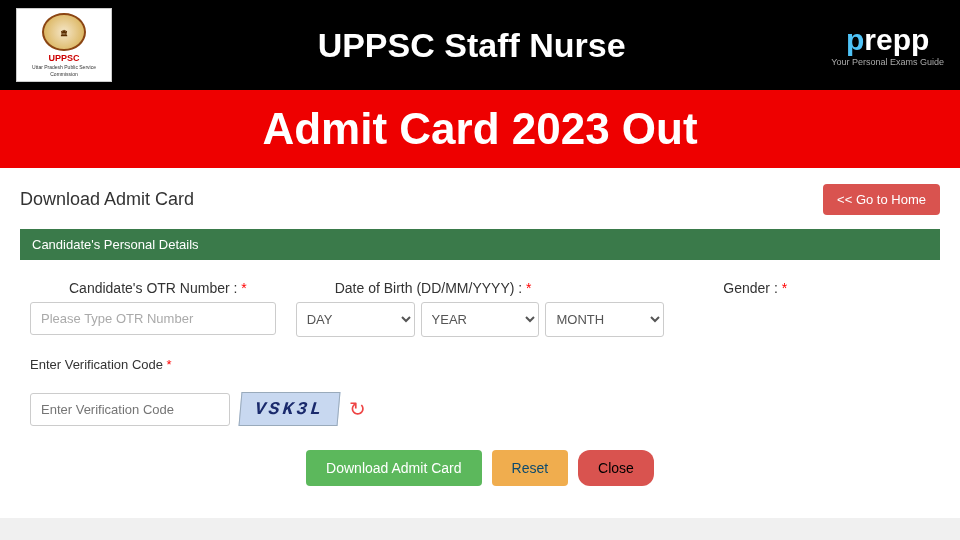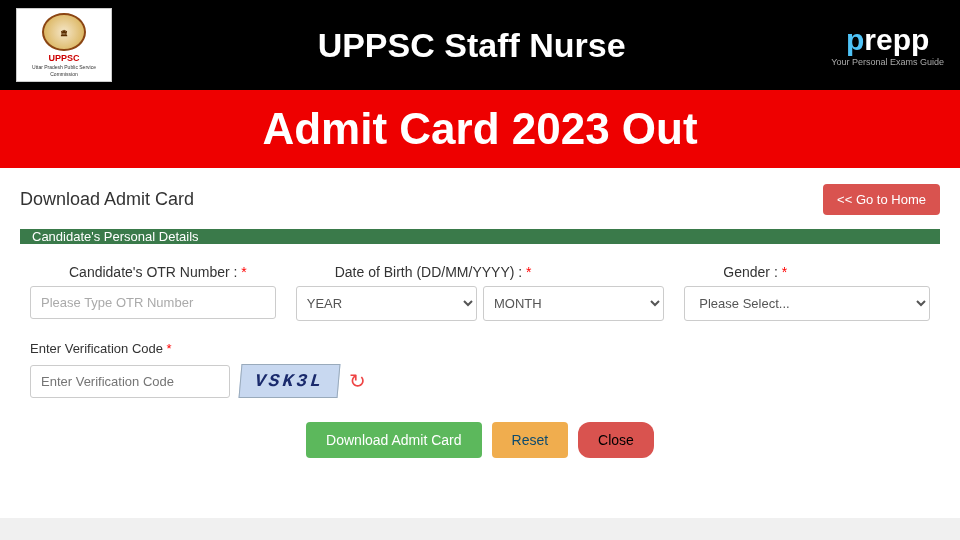--- a/index.html
+++ b/index.html
@@ -109,21 +109,21 @@
       padding: 8px 14px;
       font-size: 13px;
       border-radius: 4px;
       cursor: pointer;
     }
 
     
     .section-header {
       background: #3a7a4a;
       color: #fff;
-      padding: 0 12px;
+      padding: 8px 12px;
       font-size: 13px;
       margin-bottom: 20px;
     }
 
     
     .form-row {
       display: flex;
       gap: 20px;
       margin-bottom: 20px;
       padding: 0 10px;
@@ -187,21 +187,21 @@
     
     .verification-row {
       display: flex;
       flex-direction: column;
       padding: 0 10px;
       margin-bottom: 24px;
     }
     .verification-label {
       font-size: 13px;
       color: #333;
-      margin-bottom: 8px;
+      margin-bottom: 20px;
     }
     .verification-input-row {
       display: flex;
       align-items: center;
       gap: 10px;
     }
     .verification-input {
       width: 200px;
       padding: 8px 10px;
       border: 1px solid #ccc;
@@ -312,39 +312,36 @@
       <input type="text" class="form-input" placeholder="Please Type OTR Number" style="">
     </div>
 
     <div class="dob-group">
       <label class="form-label">
         <span>Date of Birth (DD/MM/YYYY) :</span>
         <span class="required">*</span>
       </label>
       <div class="dob-selects">
         <select>
+          <option>DAY</option>
+        </select>
+        <select>
           <option>YEAR</option>
         </select>
         <select>
           <option>MONTH</option>
         </select>
       </div>
     </div>
 
     <div class="form-group gender-group">
       <label class="form-label">
         <span>Gender :</span>
         <span class="required">*</span>
       </label>
-      <select>
-        <option>Please Select...</option>
-        <option>Male</option>
-        <option>Female</option>
-        <option>Other</option>
-      </select>
     </div>
 
   </div>
 
   <div class="verification-row">
     <label class="verification-label">
       <span>Enter Verification Code</span>
       <span class="required" style="color:red;">*</span>
     </label>
     <div class="verification-input-row">

